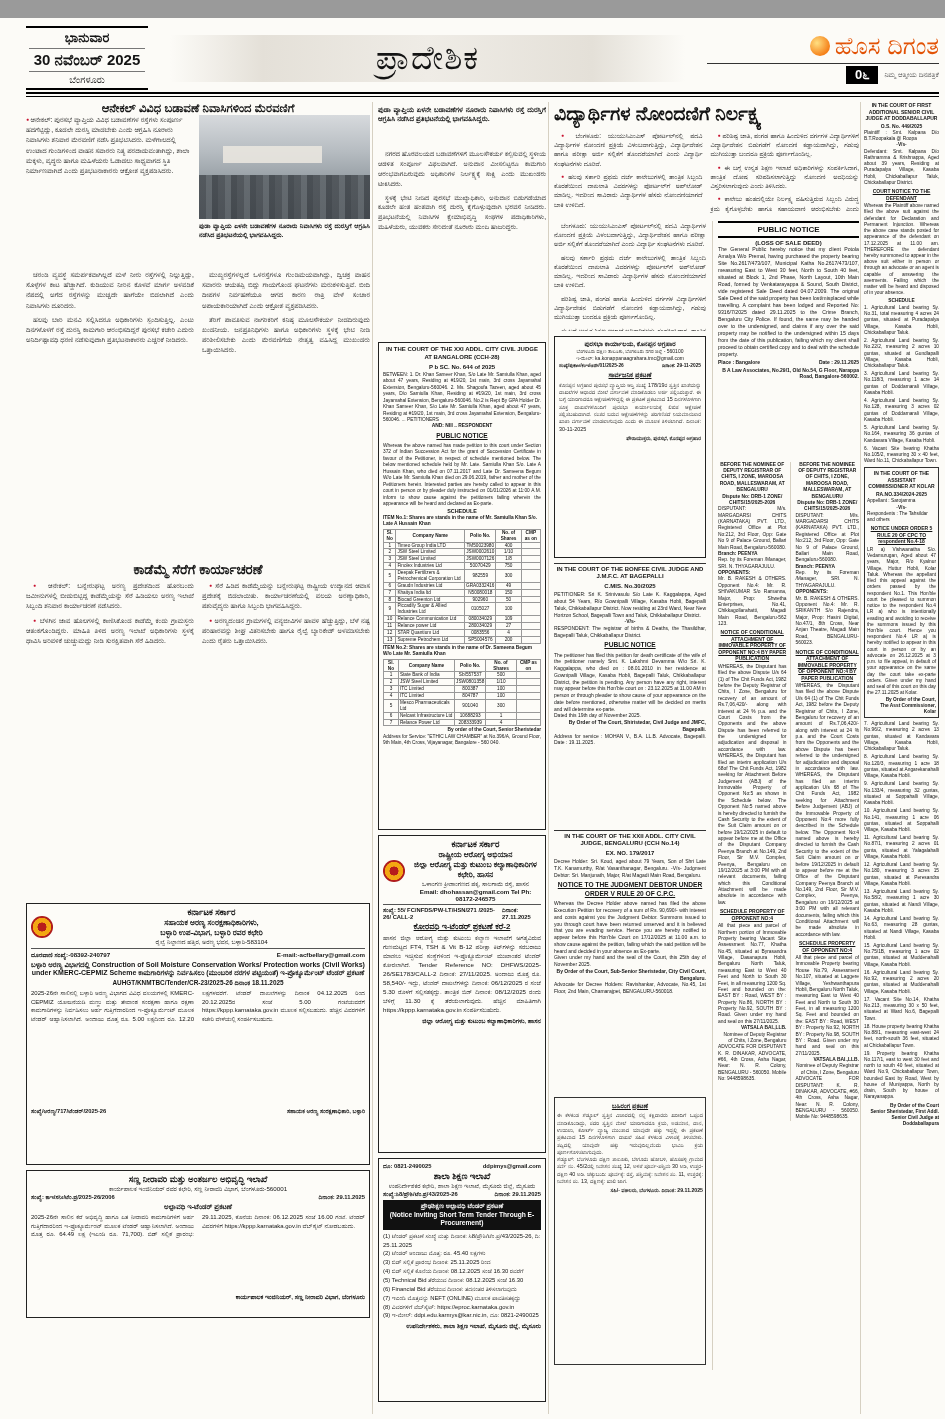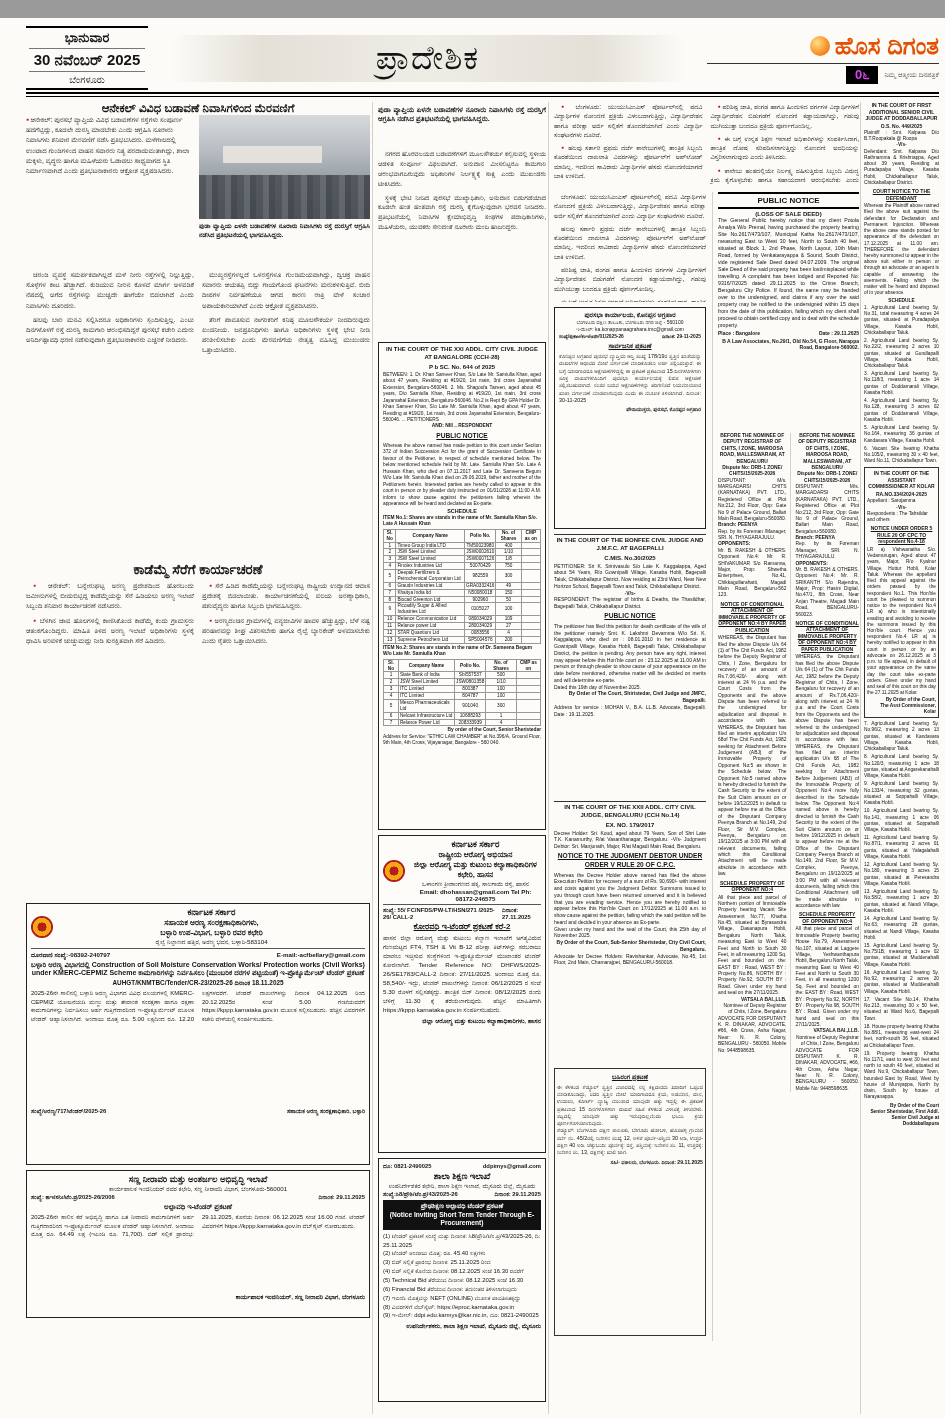--- a/index.html
+++ b/index.html
@@ -12,23 +12,23 @@
 .mast-left{width:122px;border-top:2px solid #000;border-bottom:2px solid #000;display:flex;flex-direction:column;justify-content:space-between;text-align:center;padding:2px 3px}
 .mast-left .d1{font-size:13px;font-weight:bold}
 .mast-left .d2{font-size:15px;font-weight:bold;border-top:1px solid #777;border-bottom:1px solid #777;padding:2px 0}
 .mast-left .d3{font-size:9.5px}
 .mast-center{flex:1;display:flex;align-items:center;justify-content:center}
 .section-band{width:92%;background:linear-gradient(90deg,rgba(220,216,208,0),#e4e0d8 18%,#efece6 50%,#e4e0d8 82%,rgba(220,216,208,0));text-align:center;padding:4px 0}
 .section-title{font-size:33px;font-weight:normal;letter-spacing:1px}
 .mast-right{width:232px;display:flex;flex-direction:column;justify-content:center;gap:3px}
 .brand-row{display:flex;align-items:center;justify-content:flex-end;gap:5px}
 .sun-icon{width:20px;height:20px;border-radius:50%;background:radial-gradient(circle at 35% 35%,#ffe082,#f57f17 72%)}
-.brand{font-size:24px;font-weight:bold;color:#e25205}
+.brand{font-size:24px;font-weight:normal;color:#e25205}
 .brand-sub{display:flex;align-items:center;justify-content:flex-end;gap:6px;border-top:1px solid #333;padding-top:2px}
-.pagebox{background:#000;color:#d946ef;font-weight:bold;font-size:13px;padding:1px 9px}
+.pagebox{background:#000;color:#ffffff;font-weight:bold;font-size:13px;padding:1px 9px}
 .tagline{font-size:7px;color:#444}
 .mast-rule1{position:absolute;left:26px;top:74px;width:913px;border-top:2px solid #000}
 .mast-rule2{position:absolute;left:26px;top:78px;width:913px;border-top:1px solid #000}
 
 .region{position:absolute;overflow:hidden}
 #regionA{left:26px;top:84px;width:344px;height:1312px}
 #regionB{left:372px;top:84px;width:174px;height:1312px;border-left:1px solid #d6d0c2;padding-left:5px}
 #regionCD{left:548px;top:84px;width:311px;height:1312px;border-left:1px solid #d6d0c2;padding-left:5px}
 #regionE{left:860px;top:84px;width:79px;height:1312px;border-left:1px solid #d6d0c2;padding-left:3px}
 
@@ -427,20 +427,21 @@
           <div class="item-line">(6) Financial Bid ತೆರೆಯುವ ದಿನಾಂಕ: ತದನಂತರ ತಿಳಿಸಲಾಗುವುದು</div>
           <div class="item-line">(7) ಇಎಂಡಿ ಮೊತ್ತವನ್ನು NEFT (ONLINE) ಮೂಲಕ ಪಾವತಿಸತಕ್ಕದ್ದು</div>
           <div class="item-line">(8) ವಿವರಗಳಿಗೆ ವೆಬ್‌ಸೈಟ್: https://eproc.karnataka.gov.in</div>
           <div class="item-line">(9) ಇ-ಮೇಲ್: ddpi.edu.karmys@kar.nic.in, ದೂ: 0821-2490025</div>
         </div>
       <div class="sig">ಉಪನಿರ್ದೇಶಕರು, ಶಾಲಾ ಶಿಕ್ಷಣ ಇಲಾಖೆ, ಮೈಸೂರು ಜಿಲ್ಲೆ, ಮೈಸೂರು</div>
     </div>
   </div>
 
   <div class="region" id="regionCD">
+    <div class="headline2">ವಿದ್ಯಾರ್ಥಿಗಳ ನೋಂದಣಿಗೆ ನಿರ್ಲಕ್ಷ್ಯ</div>
     <div class="cols2 stu-cols">
 
     <p class="bp dl">ಬೆಂಗಳೂರು: ಯುಯುಸಿಎಂಎಸ್ ಪೋರ್ಟಲ್‌ನಲ್ಲಿ ಪದವಿ ವಿದ್ಯಾರ್ಥಿಗಳ ನೋಂದಣಿ ಪ್ರಕ್ರಿಯೆ ವಿಳಂಬವಾಗುತ್ತಿದ್ದು, ವಿದ್ಯಾರ್ಥಿವೇತನ ಹಾಗೂ ಪರೀಕ್ಷಾ ಅರ್ಜಿ ಸಲ್ಲಿಕೆಗೆ ತೊಂದರೆಯಾಗಿದೆ ಎಂದು ವಿದ್ಯಾರ್ಥಿ ಸಂಘಟನೆಗಳು ದೂರಿವೆ.</p>
         <p class="bp dl">ಹಲವು ಸರ್ಕಾರಿ ಪ್ರಥಮ ದರ್ಜೆ ಕಾಲೇಜುಗಳಲ್ಲಿ ತಾಂತ್ರಿಕ ಸಿಬ್ಬಂದಿ ಕೊರತೆಯಿಂದ ದಾಖಲಾತಿ ವಿವರಗಳನ್ನು ಪೋರ್ಟಲ್‌ಗೆ ಅಪ್‌ಲೋಡ್ ಮಾಡಿಲ್ಲ. ಇದರಿಂದ ಸಾವಿರಾರು ವಿದ್ಯಾರ್ಥಿಗಳ ಹೆಸರು ನೋಂದಣಿಯಾಗದೆ ಬಾಕಿ ಉಳಿದಿದೆ.</p>
         <p class="bp dl">ಪರಿಶಿಷ್ಟ ಜಾತಿ, ಪಂಗಡ ಹಾಗೂ ಹಿಂದುಳಿದ ವರ್ಗಗಳ ವಿದ್ಯಾರ್ಥಿಗಳಿಗೆ ವಿದ್ಯಾರ್ಥಿವೇತನ ಬಿಡುಗಡೆಗೆ ನೋಂದಣಿ ಕಡ್ಡಾಯವಾಗಿದ್ದು, ಗಡುವು ಮುಗಿಯುತ್ತಾ ಬಂದರೂ ಪ್ರಕ್ರಿಯೆ ಪೂರ್ಣಗೊಂಡಿಲ್ಲ.</p>
         <p class="bp dl">ಈ ಬಗ್ಗೆ ಉನ್ನತ ಶಿಕ್ಷಣ ಇಲಾಖೆ ಅಧಿಕಾರಿಗಳನ್ನು ಸಂಪರ್ಕಿಸಿದಾಗ, ತಾಂತ್ರಿಕ ದೋಷ ಸರಿಪಡಿಸಲಾಗುತ್ತಿದ್ದು ನೋಂದಣಿ ಅವಧಿಯನ್ನು ವಿಸ್ತರಿಸಲಾಗುವುದು ಎಂದು ತಿಳಿಸಿದರು.</p>
         <p class="bp dl">ಕಾಲೇಜು ಹಂತದಲ್ಲಿಯೇ ನಿರ್ಲಕ್ಷ್ಯ ವಹಿಸುತ್ತಿರುವ ಸಿಬ್ಬಂದಿ ವಿರುದ್ಧ ಕ್ರಮ ಕೈಗೊಳ್ಳಬೇಕು ಹಾಗೂ ಸಹಾಯವಾಣಿ ಆರಂಭಿಸಬೇಕು ಎಂದು ವಿದ್ಯಾರ್ಥಿ ಮುಖಂಡರು ಆಗ್ರಹಿಸಿದ್ದಾರೆ.</p>
       </div>
 
     <div class="cd-row">

